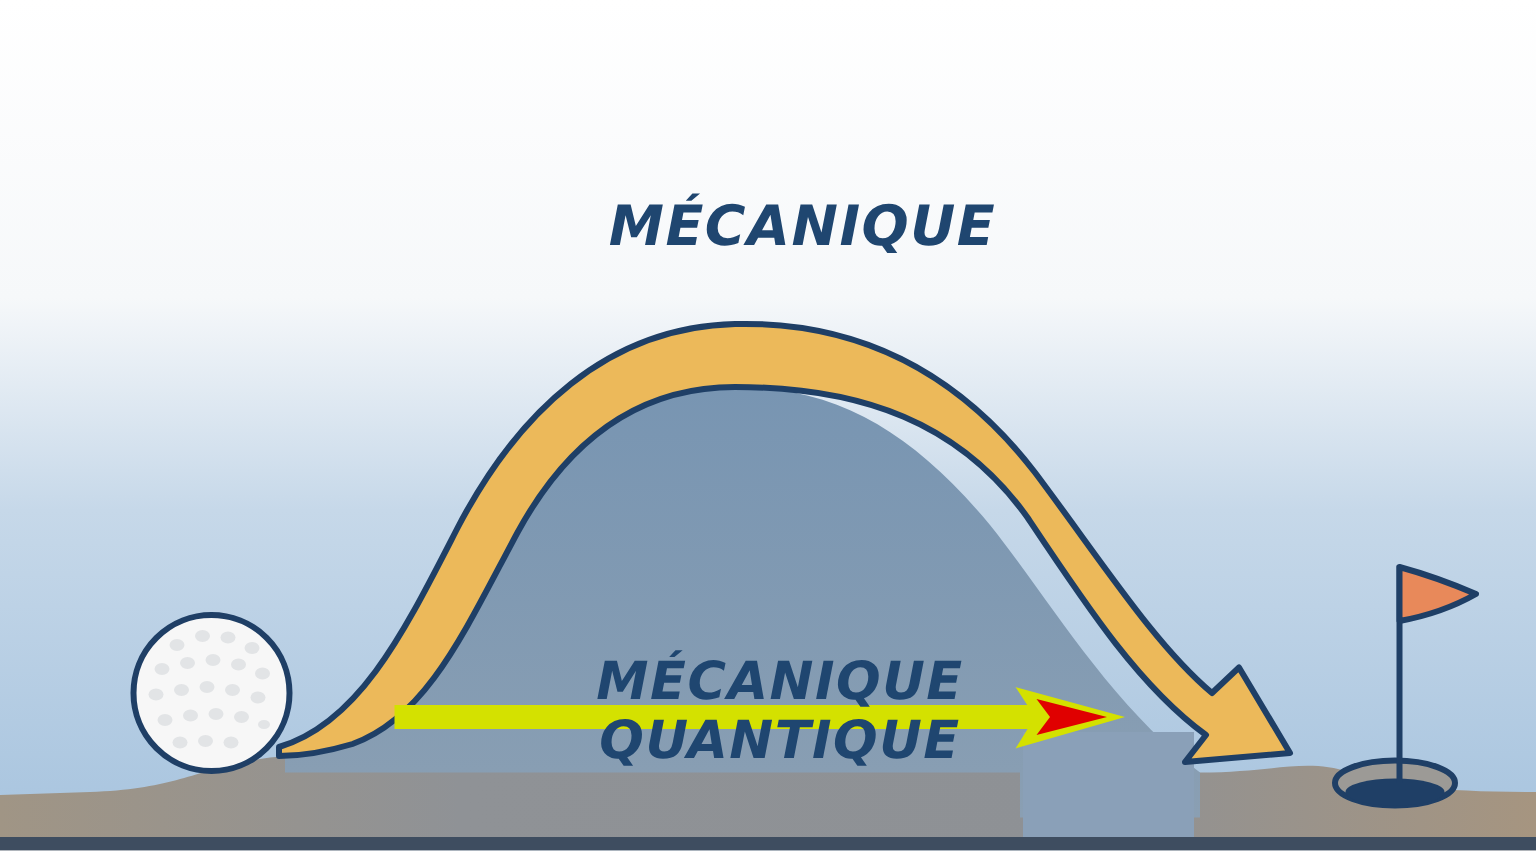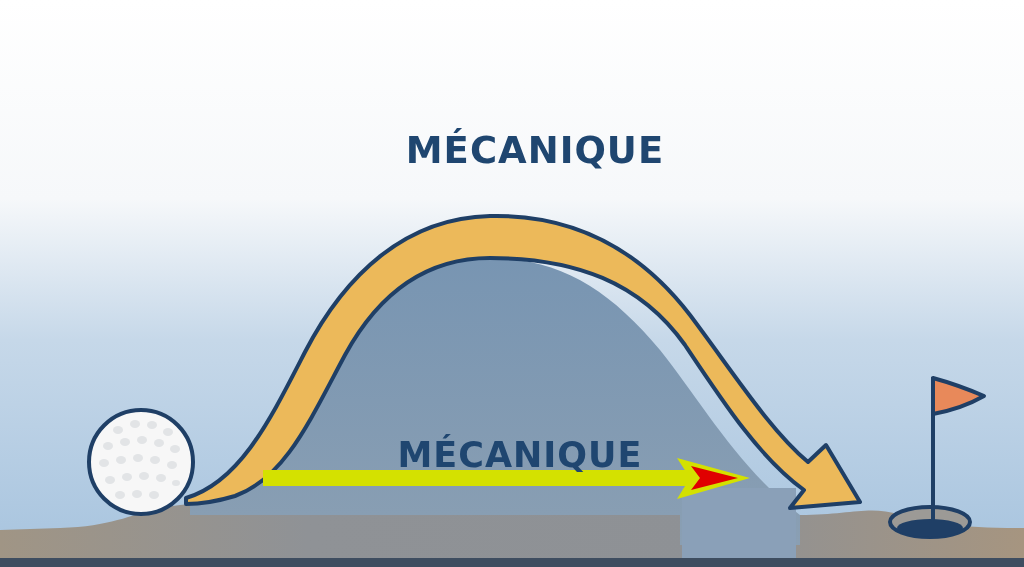--- a/index.html
+++ b/index.html
@@ -1,17 +1,17 @@
 <!DOCTYPE html>
 <html><head>
 <meta charset="utf-8">
 <style>
   html, body { margin: 0; padding: 0; }
   body { width: 1024px; height: 567px; overflow: hidden; font-family: "DejaVu Sans", "Liberation Sans", sans-serif; }
-  .stage { position: relative; width: 1024px; height: 567px; }
+  .stage { position: relative; width: 1024px; height: 567px; font-style: italic; }
   svg { position: absolute; left: 0; top: 0; }
   .label { position: absolute; font-weight: bold; color: #1f4670; text-align: center; letter-spacing: 1px; line-height: 1; font-family: "DejaVu Sans", sans-serif; }
   .classic { left: 400px; top: 132px; width: 270px; font-size: 37px; }
   .classic span { display: block; }
   .classic .l2 { margin-top: 4px; }
   .quantum { left: 380px; top: 438px; width: 280px; font-size: 35px; }
   .quantum span { display: block; }
   .quantum .l2 { margin-top: 4px; }
 </style>
 </head>
@@ -100,14 +100,15 @@
       <path d="M933,378 C955,384 970,390 984,396 C970,404 955,410 933,414 Z" fill="#e8895a" stroke="#1f3f66" stroke-width="4" stroke-linejoin="round"></path>
     </g>
   </svg>
 
   <div class="label classic">
     <span>MÉCANIQUE</span>
   </div>
 
   <div class="label quantum">
     <span>MÉCANIQUE</span>
+    <span class="l2">QUANTIQUE</span>
   </div>
 </div>
 
 </body></html>

